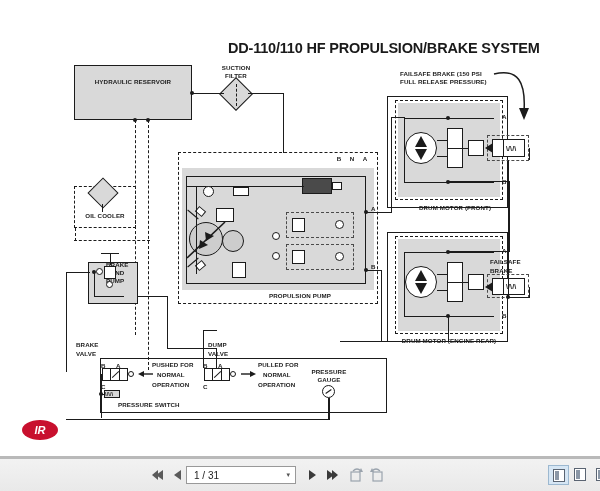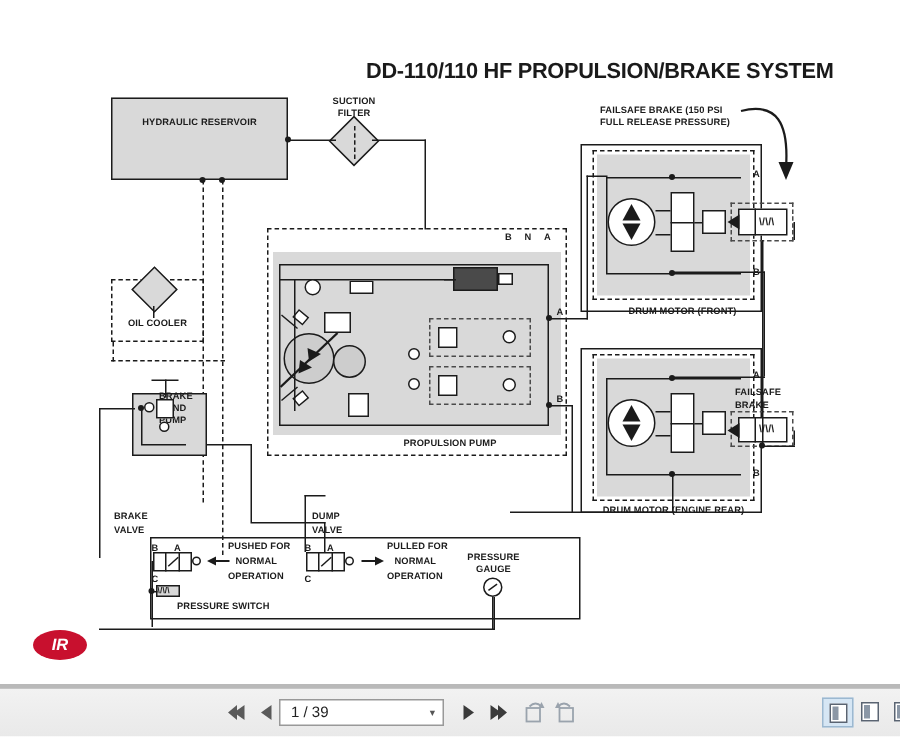--- a/index.html
+++ b/index.html
@@ -2,21 +2,21 @@
 <html><head>
 <meta charset="utf-8">
 <style>
   html,body{margin:0;padding:0;background:#fff;}
   body{width:600px;height:491px;font-family:"Liberation Sans",sans-serif;overflow:hidden;position:relative;}
 
   
   #doc{position:absolute;left:0;top:0;width:600px;height:458px;background:#ffffff;overflow:hidden;}
 
   #title{
-    position:absolute;left:244px;top:40px;width:340px;
+    position:absolute;left:228px;top:40px;width:340px;
     font-size:14.5px;font-weight:bold;color:#1a1a1a;letter-spacing:-.2px;
     white-space:nowrap;
   }
 
   .lbl{position:absolute;font-size:6.2px;font-weight:bold;color:#1b1b1b;
        letter-spacing:.1px;line-height:7.6px;text-align:center;}
   .lbl.l{text-align:left;}
 
   .box{position:absolute;box-sizing:border-box;}
   .solid{border:1.4px solid #1b1b1b;}
@@ -341,21 +341,21 @@
         <polygon points="7,1 7,11 1,6" fill="#5a5a5a"></polygon>
       </svg>
   </div>
   <div class="tb tbtn" style="left:168px;">
     <svg width="12" height="12" viewBox="0 0 12 12">
         <polygon points="9,1 9,11 2,6" fill="#5a5a5a"></polygon>
       </svg>
   </div>
 
   <div id="pagebox">
-    <div class="pv">1 / 39</div>
+    <div class="pv">1 / 31</div>
     <div class="cv">▾</div>
   </div>
 
   <div class="tb tbtn" style="left:302px;">
     <svg width="12" height="12" viewBox="0 0 12 12">
         <polygon points="3,1 3,11 10,6" fill="#3a3a3a"></polygon>
       </svg>
   </div>
   <div class="tb tbtn" style="left:322px;">
     <svg width="14" height="12" viewBox="0 0 14 12">

